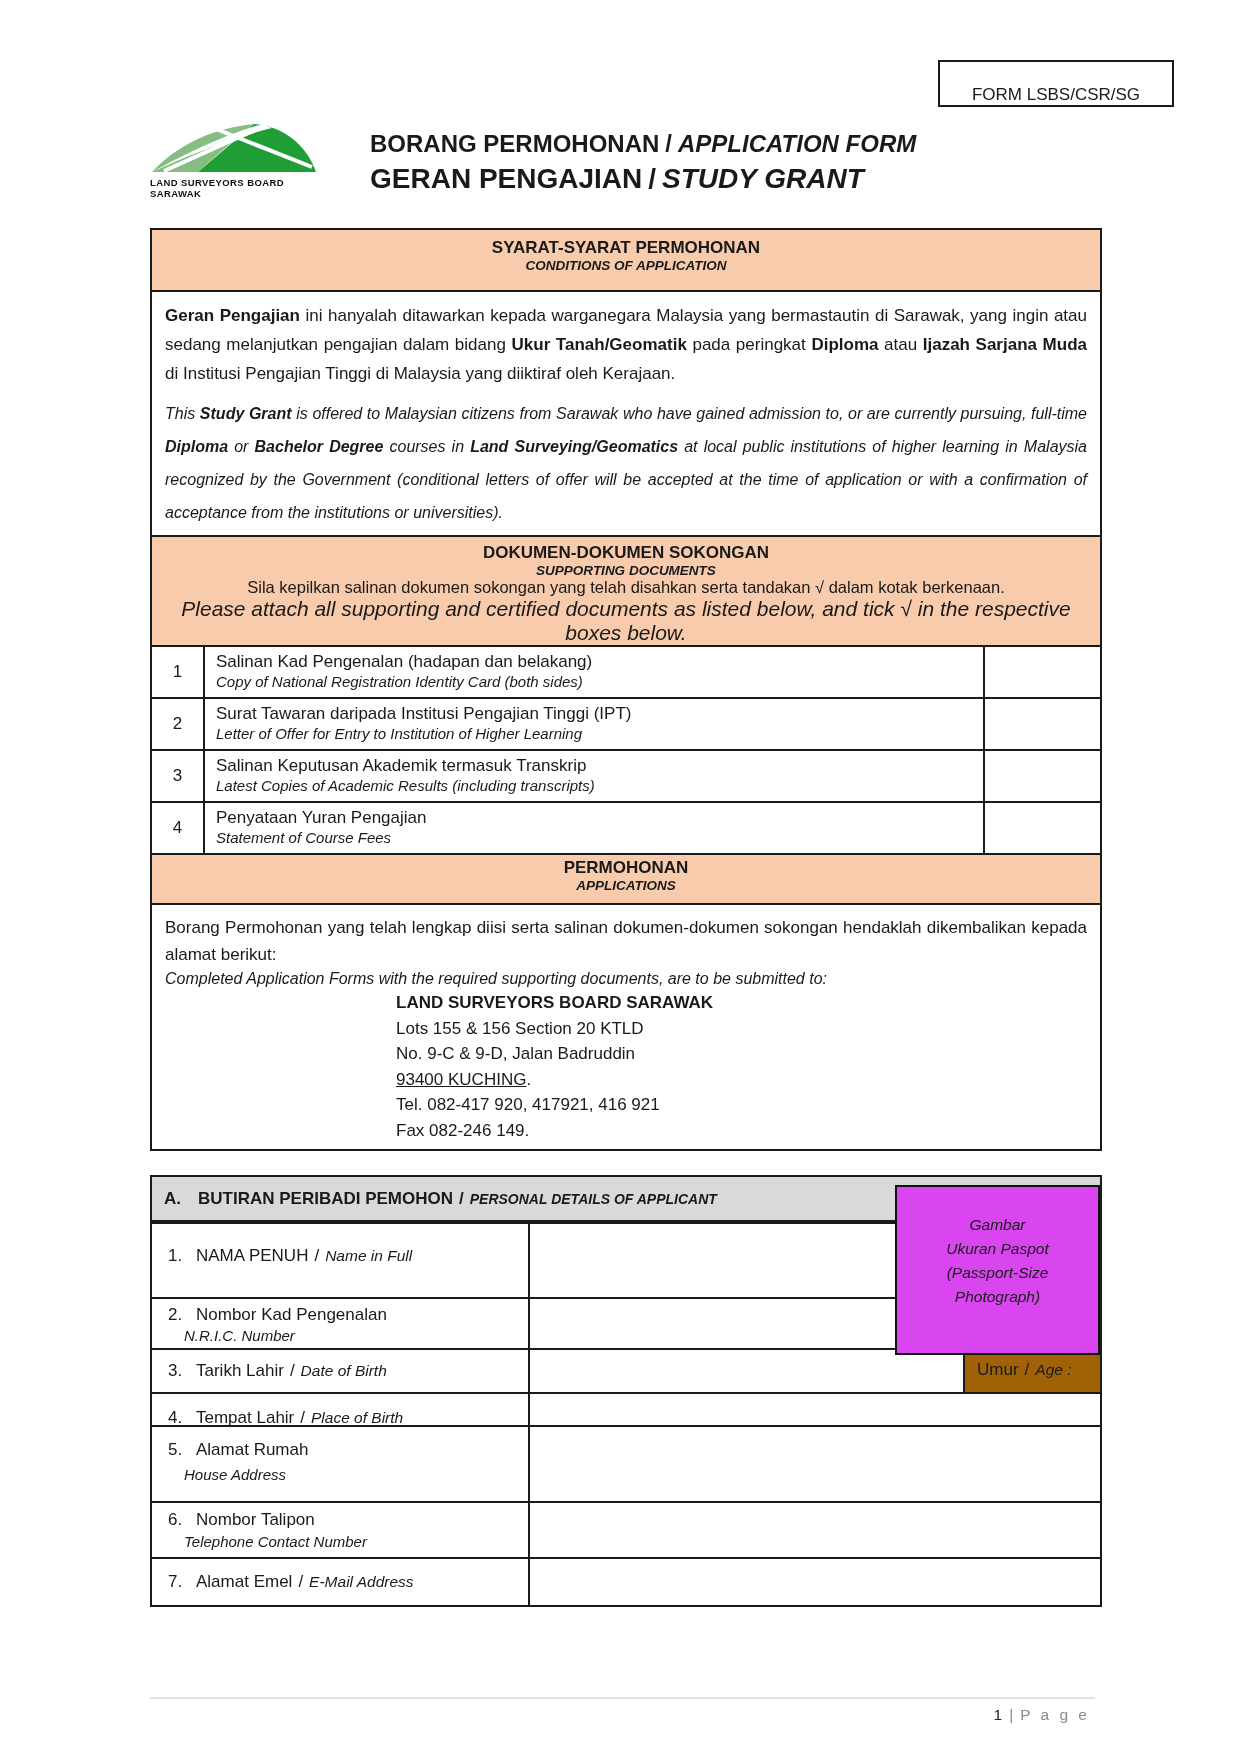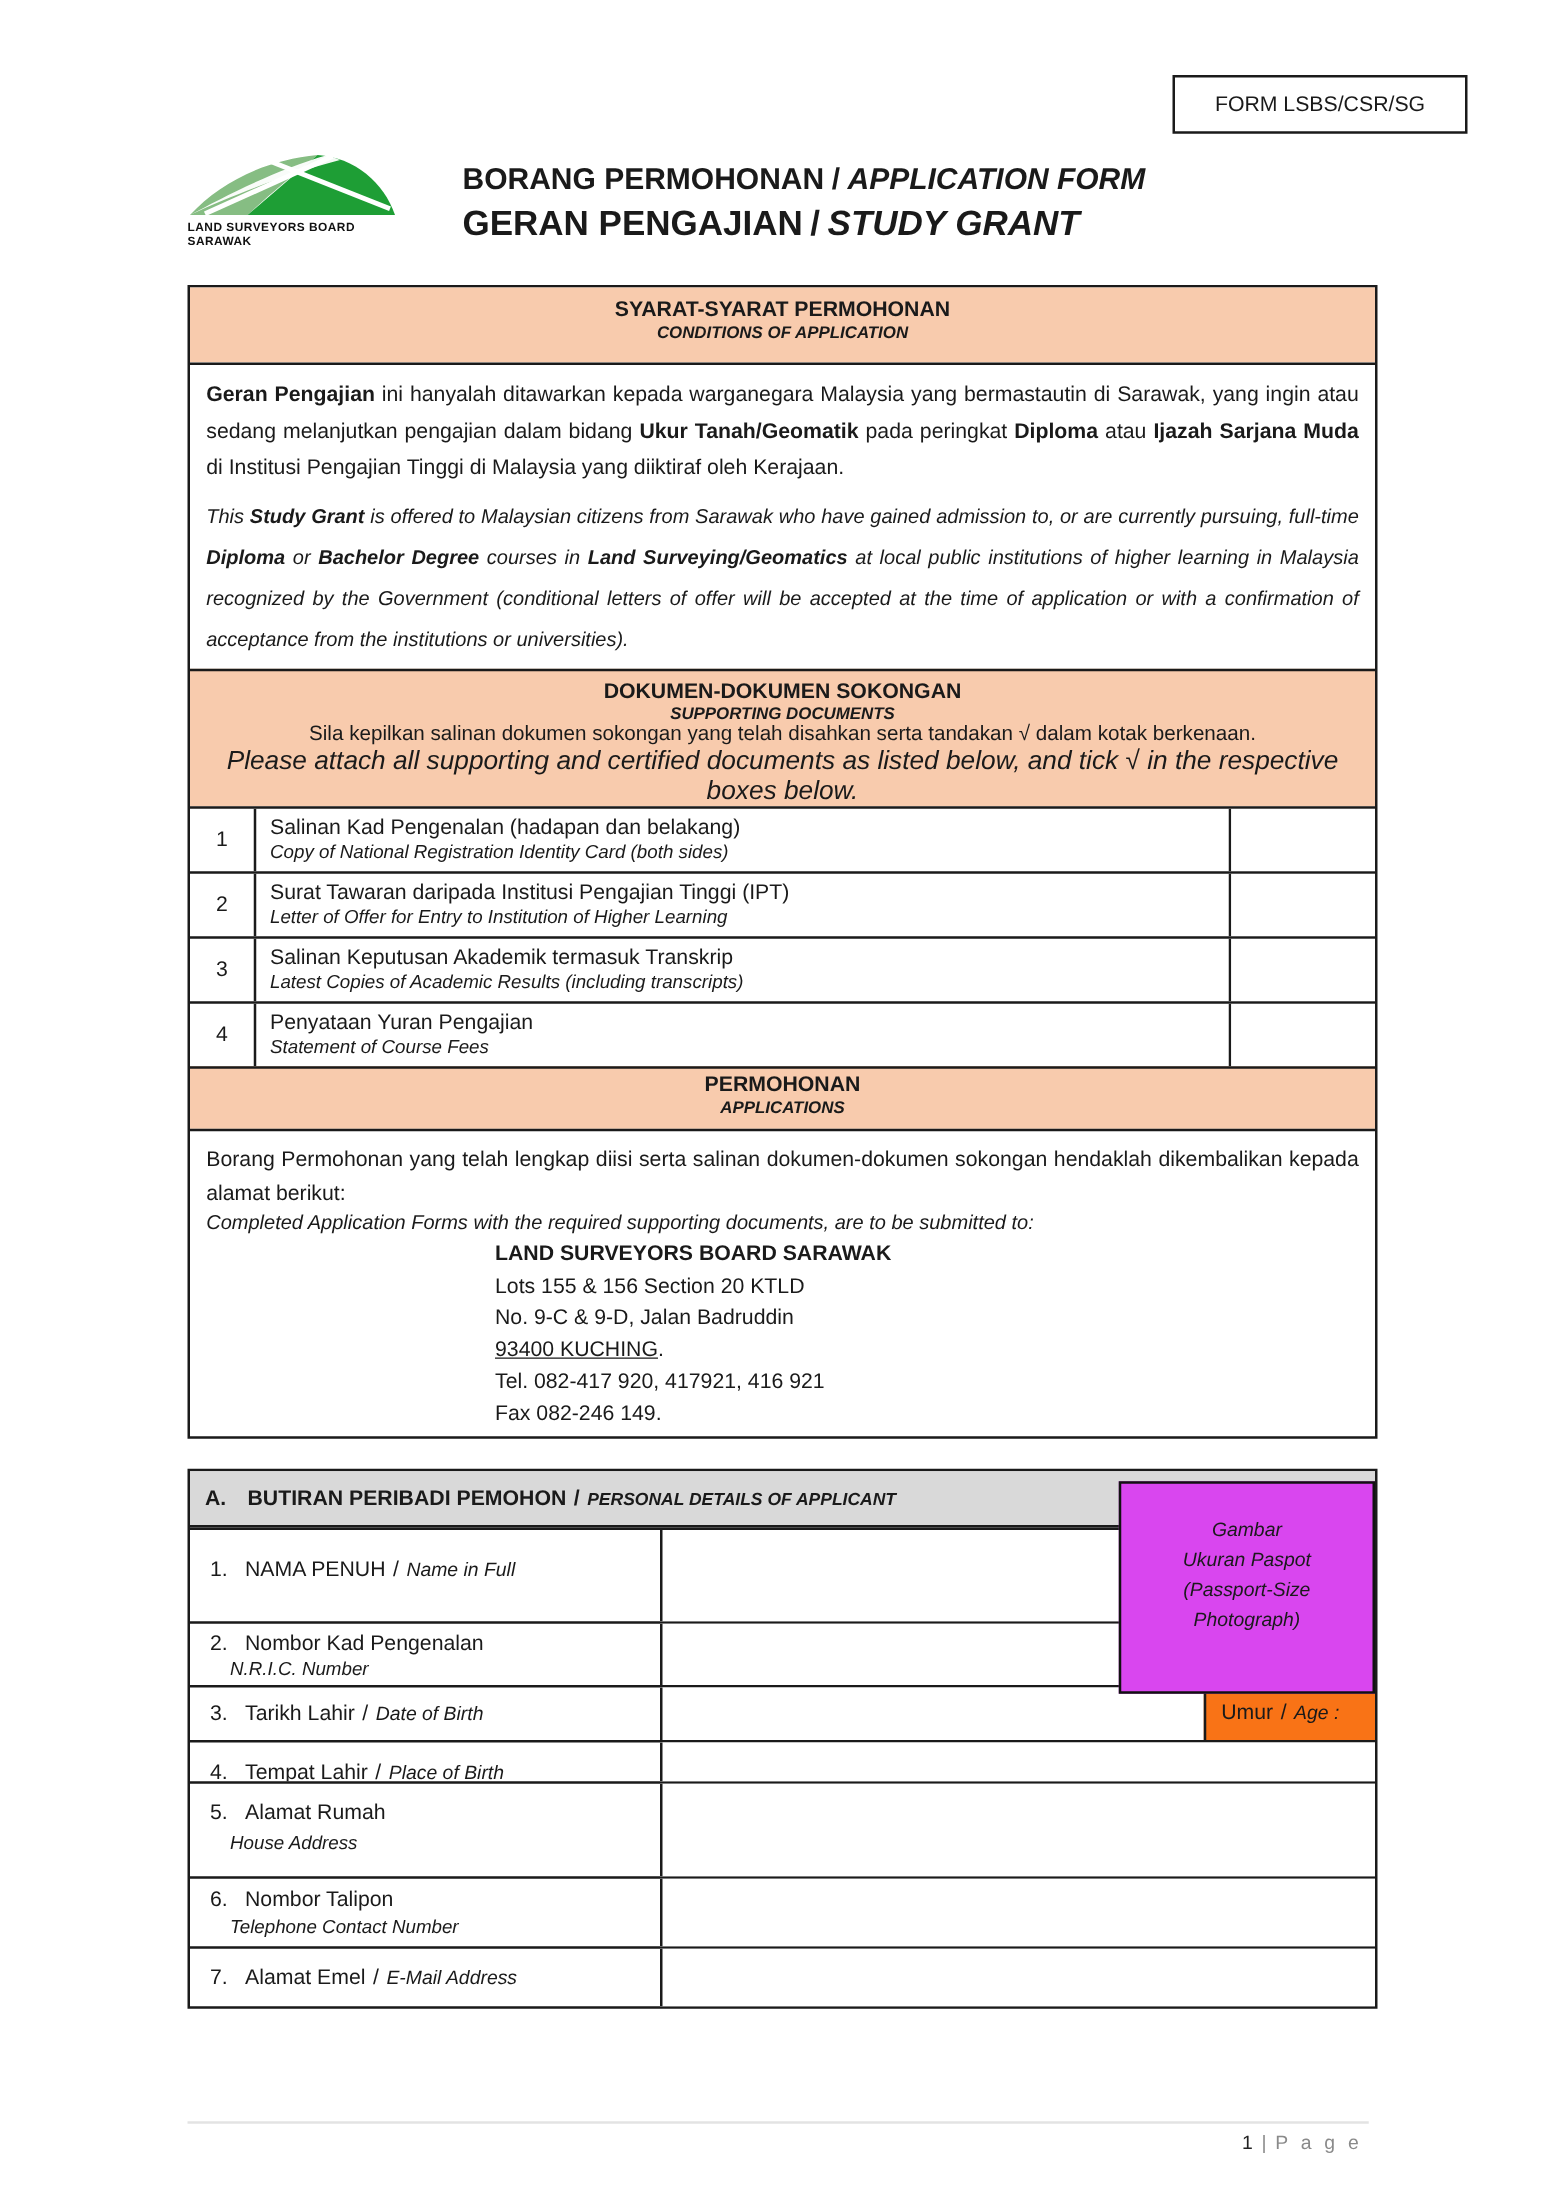--- a/index.html
+++ b/index.html
@@ -3,21 +3,21 @@
 <meta charset="utf-8">
 <style>
   html,body{margin:0;padding:0;background:#fff;}
   .page{position:relative;width:1241px;height:1754px;background:#fff;
         font-family:"Liberation Sans",sans-serif;color:#1a1a1a;overflow:hidden;}
   .it{font-style:italic;}
   .sep{margin:0 6px;}
 
   
   .form-ref{position:absolute;left:938px;top:60px;width:236px;height:47px;
-            border:2px solid #1a1a1a;display:flex;align-items:center;justify-content:center;
+            border:2px solid #1a1a1a;display:flex;align-items:flex-end;justify-content:center;
             font-size:17px;box-sizing:border-box;}
 
   
   .logo{position:absolute;left:150px;top:120px;width:175px;}
   .logo svg{display:block;}
   .logo-caption{font-size:9.5px;font-weight:bold;letter-spacing:.4px;margin-top:2px;color:#111;}
   .titles{position:absolute;left:370px;top:132px;line-height:1.0;}
   .t1{font-size:24px;font-weight:bold;margin:0 0 9px 0;}
   .t2{font-size:28px;font-weight:bold;margin:0;}
 
@@ -56,21 +56,21 @@
   .sa-h-ms{font-size:17px;font-weight:bold;}
   .sa-h-en{font-size:14px;font-weight:bold;font-style:italic;}
   .sa-row{display:grid;grid-template-columns:376px 1fr;border-top:2px solid #1a1a1a;box-sizing:border-box;}
   .sa-row:first-of-type{border-top:none;}
   .sa-row.with-age{grid-template-columns:376px 1fr 137px;}
   .cell-label{padding:10px 8px 0 16px;box-sizing:border-box;overflow:hidden;font-size:17px;}
   .row-no{display:inline-block;width:28px;}
   .lbl-en-inline{font-style:italic;font-size:15.5px;}
   .lbl-en-block{font-style:italic;font-size:15px;margin-left:16px;margin-top:6px;}
   .cell-input{border-left:2px solid #1a1a1a;background:#fff;}
-  .cell-age{border-left:2px solid #1a1a1a;background:#f97316;padding:10px 0 0 12px;font-size:17px;box-sizing:border-box;}
+  .cell-age{border-left:2px solid #1a1a1a;background:#a16207;padding:10px 0 0 12px;font-size:17px;box-sizing:border-box;}
   .photo-box{position:absolute;left:743px;top:8px;width:205px;height:170px;background:#d946ef;
              border:2px solid #111;box-sizing:border-box;z-index:2;text-align:center;
              font-style:italic;font-size:15.5px;line-height:1.55;padding-top:26px;}
 
   
   .footer-line{position:absolute;left:150px;top:1697px;width:945px;height:2px;background:#e3e3e3;}
   .footer-text{position:absolute;top:1706px;right:151px;font-size:15.5px;}
   .footer-text .num{color:#222;}
   .footer-text .fsep{color:#8a8a8a;margin:0 7px;}
   .footer-text .pg{color:#8a8a8a;letter-spacing:3px;}

